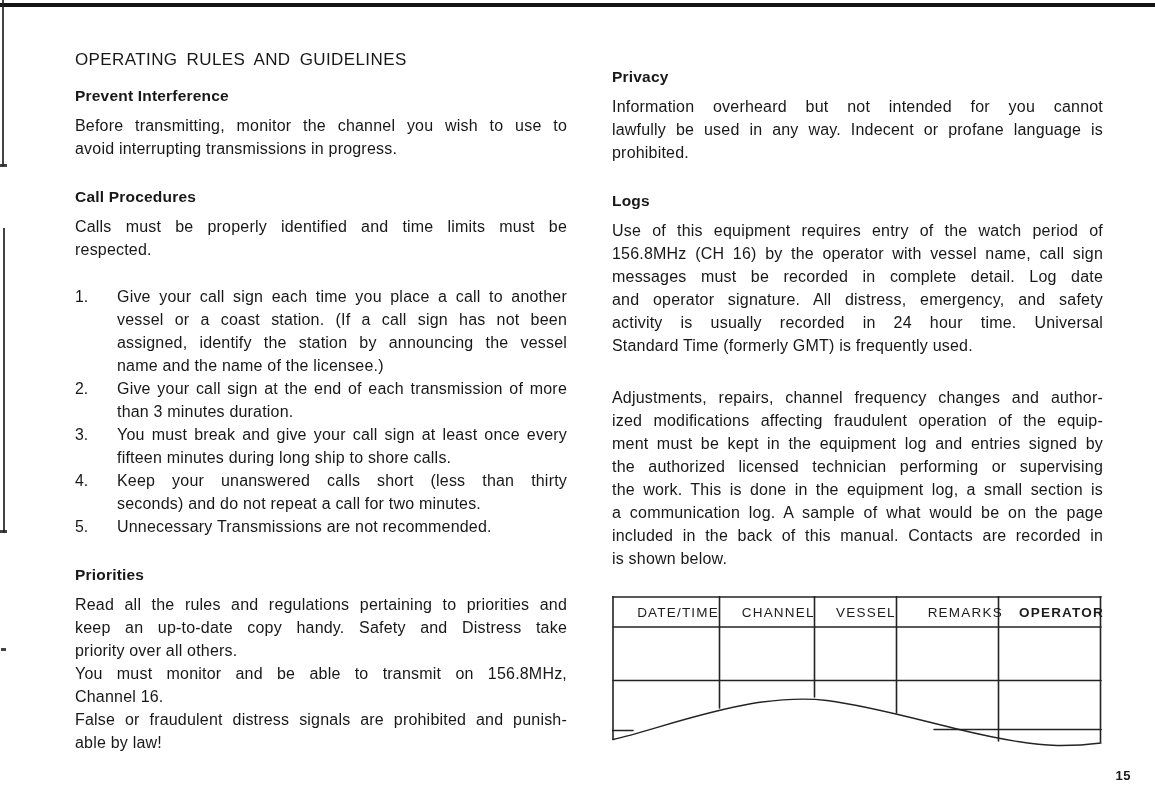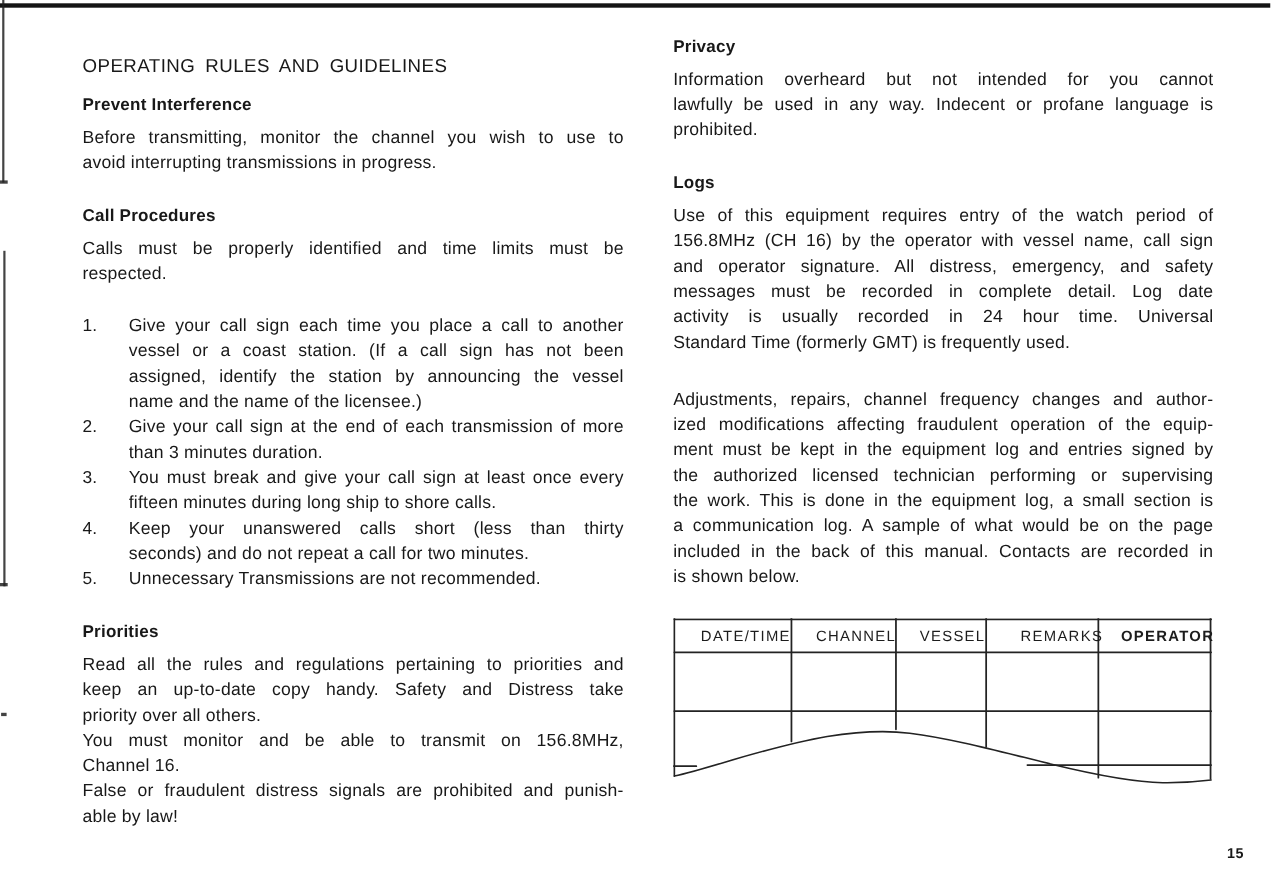--- a/index.html
+++ b/index.html
@@ -19,21 +19,21 @@
   .line{
     font-size:16px;line-height:23px;height:23px;letter-spacing:.2px;
     text-align:justify;text-align-last:justify;text-justify:inter-word;overflow:hidden;
   }
   .line.last{text-align-last:left;}
   .list-item{display:flex;}
   .list-num{flex:0 0 42px;width:42px;font-size:15.8px;line-height:23px;}
   .list-lines{flex:1;min-width:0;}
   
   #col-left .block:first-child{margin-top:46px;}
-  #col-right .block:first-child{margin-top:33px;}
+  #col-right .block:first-child{margin-top:67px;}
   .title + .heading{margin-top:12px;}
   .heading + .para{margin-top:8px;}
   .para + .heading{margin-top:27px;}
   .para + .para{margin-top:29px;}
   .para + .list{margin-top:24px;}
   .list + .heading{margin-top:27px;}
   .para + .logtable{margin-top:26px;}
   
   .logtable{position:relative;width:490px;height:160px;}
   .logtable svg{position:absolute;left:0;top:0;}
@@ -121,22 +121,22 @@
     <div class="block heading">Privacy</div>
     <div class="block para">
       <div class="line">Information overheard but not intended for you cannot</div>
       <div class="line">lawfully be used in any way. Indecent or profane language is</div>
       <div class="line last">prohibited.</div>
     </div>
     <div class="block heading">Logs</div>
     <div class="block para">
       <div class="line">Use of this equipment requires entry of the watch period of</div>
       <div class="line">156.8MHz (CH 16) by the operator with vessel name, call sign</div>
+      <div class="line">messages must be recorded in complete detail. Log date</div>
       <div class="line">and operator signature. All distress, emergency, and safety</div>
-      <div class="line">messages must be recorded in complete detail. Log date</div>
       <div class="line">activity is usually recorded in 24 hour time. Universal</div>
       <div class="line last">Standard Time (formerly GMT) is frequently used.</div>
     </div>
     <div class="block para">
       <div class="line">Adjustments, repairs, channel frequency changes and author-</div>
       <div class="line">ized modifications affecting fraudulent operation of the equip-</div>
       <div class="line">ment must be kept in the equipment log and entries signed by</div>
       <div class="line">the authorized licensed technician performing or supervising</div>
       <div class="line">the work. This is done in the equipment log, a small section is</div>
       <div class="line">a communication log. A sample of what would be on the page</div>

